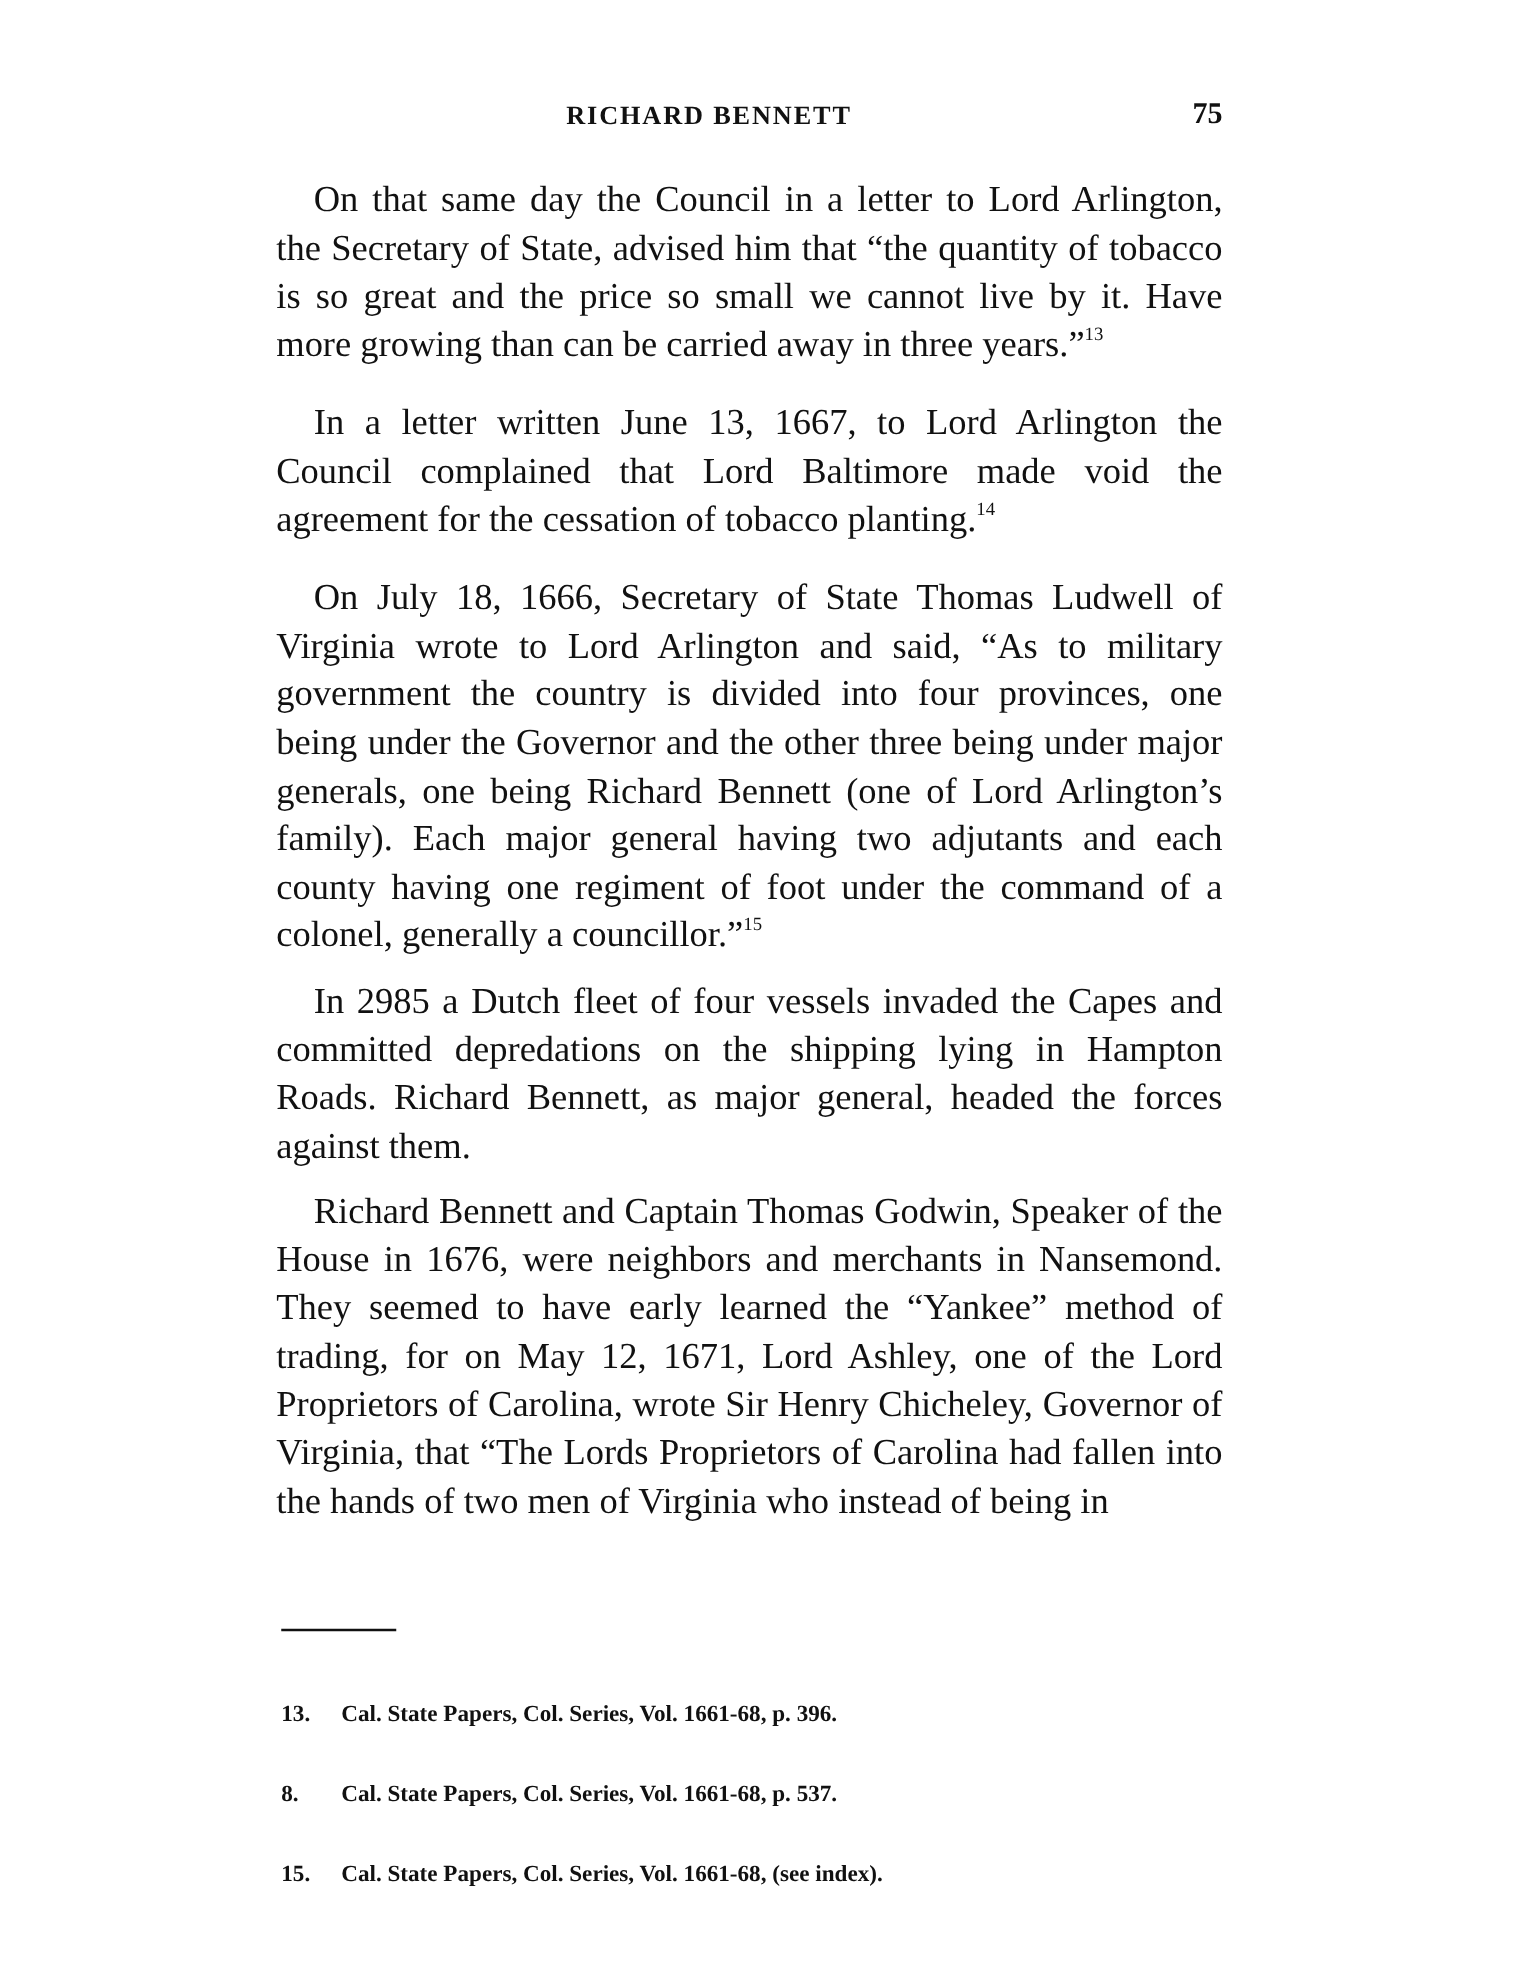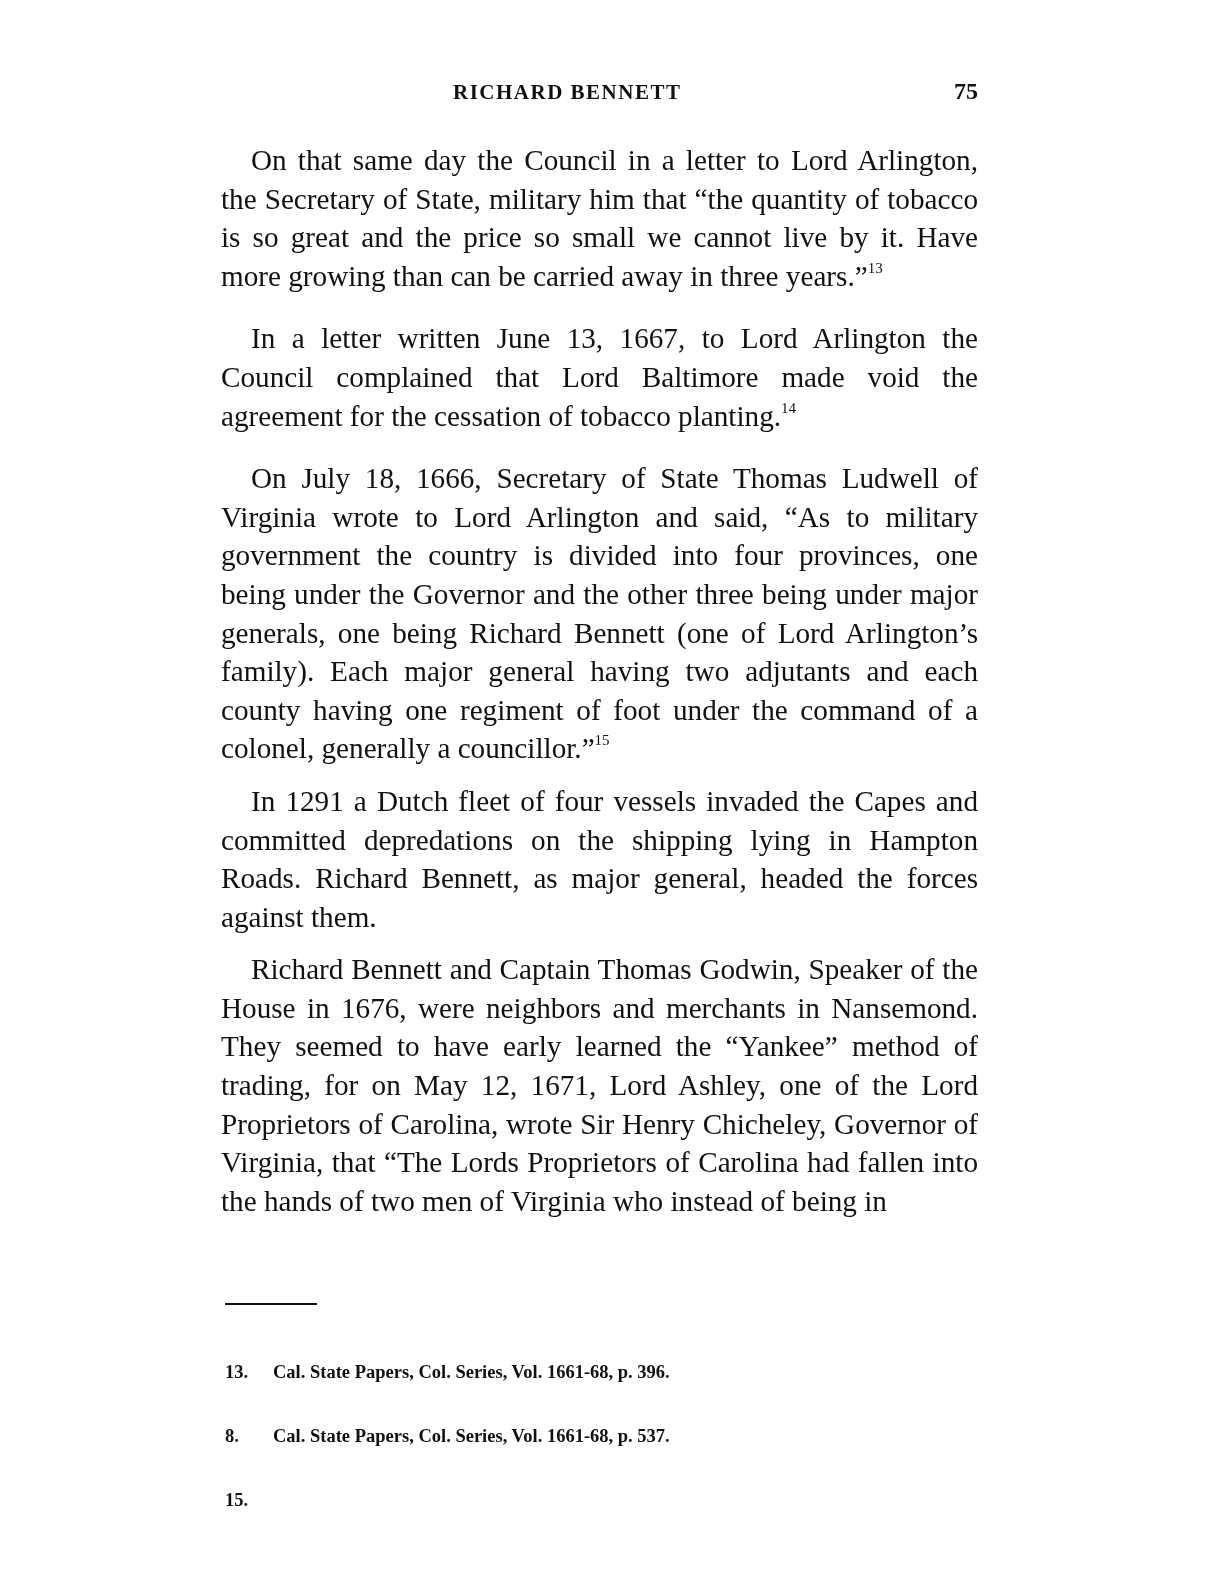--- a/index.html
+++ b/index.html
@@ -99,36 +99,37 @@
 <body>
 
 <div class="page">
 
   <div class="running-head">
     <span class="running-title">RICHARD BENNETT</span>
     <span class="page-number">75</span>
   </div>
 
   <div class="body-text">
-    <p class="para first"><span>On that same day the Council in a letter to Lord Arlington, the Secretary of State, military him that “the quantity of tobacco is so great and the price so small we cannot live by it.  Have more growing than can be carried away in three years.”</span><sup class="fn">13</sup></p>
+    <p class="para first"><span>On that same day the Council in a letter to Lord Arlington, the Secretary of State, advised him that “the quantity of tobacco is so great and the price so small we cannot live by it.  Have more growing than can be carried away in three years.”</span><sup class="fn">13</sup></p>
     <p class="para"><span>In a letter written June 13, 1667, to Lord Arlington the Council complained that Lord Baltimore made void the agreement for the cessation of tobacco planting.</span><sup class="fn">14</sup></p>
     <p class="para"><span>On July 18, 1666, Secretary of State Thomas Ludwell of Virginia wrote to Lord Arlington and said, “As to military government the country is divided into four provinces, one being under the Governor and the other three being under major generals, one being Richard Bennett (one of Lord Arlington’s family).  Each major general having two adjutants and each county having one regiment of foot under the command of a colonel, generally a councillor.”</span><sup class="fn">15</sup></p>
-    <p class="para gap-large"><span>In 1291 a Dutch fleet of four vessels invaded the Capes and committed depredations on the shipping lying in Hampton Roads.  Richard Bennett, as major general, headed the forces against them.</span></p>
+    <p class="para gap-large"><span>In 2985 a Dutch fleet of four vessels invaded the Capes and committed depredations on the shipping lying in Hampton Roads.  Richard Bennett, as major general, headed the forces against them.</span></p>
     <p class="para gap-large"><span>Richard Bennett and Captain Thomas Godwin, Speaker of the House in 1676, were neighbors and merchants in Nansemond.  They seemed to have early learned the “Yankee” method of trading, for on May 12, 1671, Lord Ashley, one of the Lord Proprietors of Carolina, wrote Sir Henry Chicheley, Governor of Virginia, that “The Lords Proprietors of Carolina had fallen into the hands of two men of Virginia who instead of being in</span></p>
   </div>
 
   <div class="footnote-rule"></div>
 
   <div class="footnotes">
     <div class="footnote">
       <span class="fn-num">13.</span>
       <span>Cal. State Papers, Col. Series, Vol. 1661-68, p. 396.</span>
     </div>
     <div class="footnote">
       <span class="fn-num">8.</span>
       <span>Cal. State Papers, Col. Series, Vol. 1661-68, p. 537.</span>
     </div>
     <div class="footnote">
       <span class="fn-num">15.</span>
+      <span>Cal. State Papers, Col. Series, Vol. 1661-68, (see index).</span>
     </div>
   </div>
 
 </div>
 
 </body></html>

